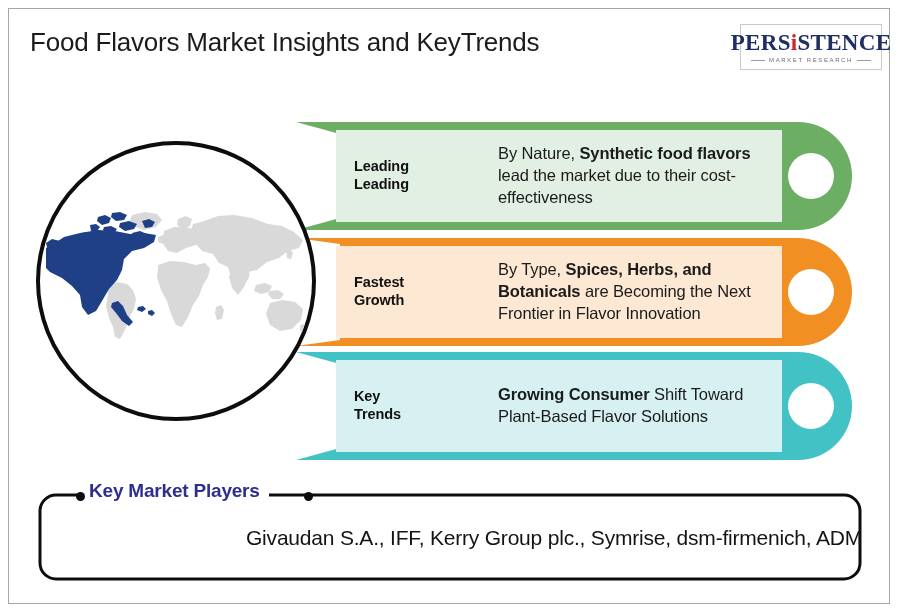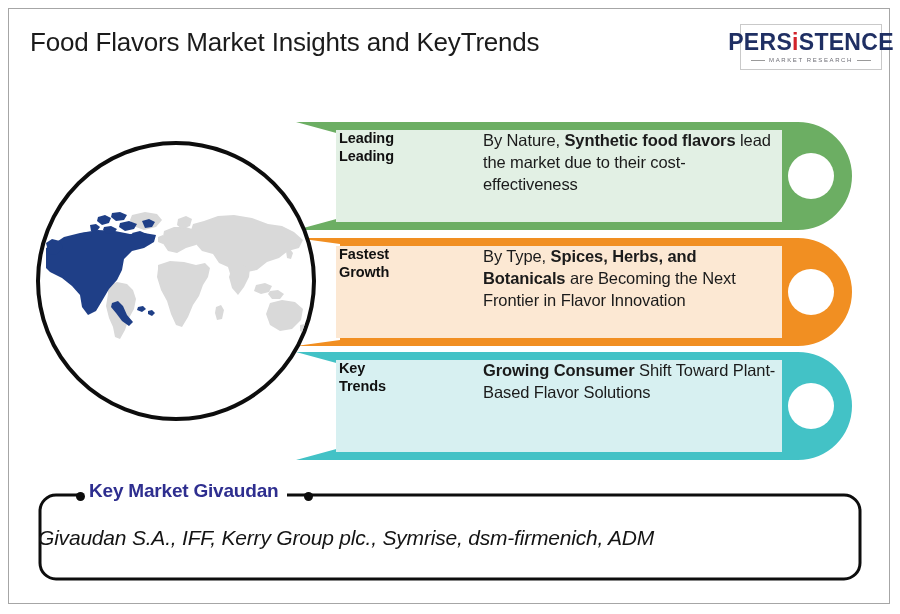--- a/index.html
+++ b/index.html
@@ -51,21 +51,21 @@
     height: 46px;
     border: 1px solid #c9c9c9;
     background: #ffffff;
     box-sizing: border-box;
     display: flex;
     flex-direction: column;
     align-items: center;
     justify-content: center;
   }
   .logo-word {
-    font-family: Liberation Sans, sans-serif;
+    font-family: Liberation Serif, serif;
     font-size: 23px;
     font-weight: 700;
     letter-spacing: 0.3px;
     color: #1f2f63;
     line-height: 1;
     white-space: nowrap;
   }
   .logo-word .red-i { color: #d2232a; }
   .logo-sub-wrap {
     display: flex;
@@ -120,22 +120,22 @@
     width: 100%;
     height: 100%;
   }
   .row-inner {
     position: absolute;
     left: 40px;
     top: 8px;
     right: 70px;
     bottom: 8px;
     display: flex;
-    align-items: flex-start;
-    padding-left: 3px;
+    align-items: center;
+    padding-left: 18px;
     box-sizing: border-box;
     z-index: 2;
   }
   .row-label {
     width: 96px;
     flex: 0 0 96px;
     font-size: 14.5px;
     font-weight: 700;
     color: #111111;
     line-height: 1.22;
@@ -199,26 +199,25 @@
     z-index: 4;
   }
   .players-dot.left { left: 38px; }
   .players-dot.right { left: 266px; }
   .players-text {
     position: absolute;
     left: 0;
     right: 0;
     top: 50%;
     transform: translateY(-46%);
-    text-align: left;
+    text-align: right;
     font-size: 21px;
     color: #141414;
     letter-spacing: -0.2px;
     white-space: nowrap;
-    font-style: italic;
   }
 </style>
 </head>
 <body>
 
 <div id="canvas">
 
   <div class="frame"></div>
 
   <div class="page-title">Food Flavors Market Insights and KeyTrends</div>
@@ -327,17 +326,17 @@
     </div>
     <div class="row-dot"></div>
   </div>
 
   <div class="players">
     <svg class="players-border" viewBox="0 0 824 90" preserveAspectRatio="none">
       <path d="M42 3 H806 A16 16 0 0 1 822 19 V71 A16 16 0 0 1 806 87 H18 A16 16 0 0 1 2 71 V19 A16 16 0 0 1 18 3 H42" fill="none" stroke="#0d0d0d" stroke-width="3" vector-effect="non-scaling-stroke"></path>
     </svg>
     <div class="players-dot left"></div>
     <div class="players-dot right"></div>
-    <div class="players-title">Key Market Givaudan</div>
+    <div class="players-title">Key Market Players</div>
     <div class="players-text">Givaudan S.A., IFF, Kerry Group plc., Symrise, dsm-firmenich, ADM</div>
   </div>
 
 </div>
 
 </body></html>

